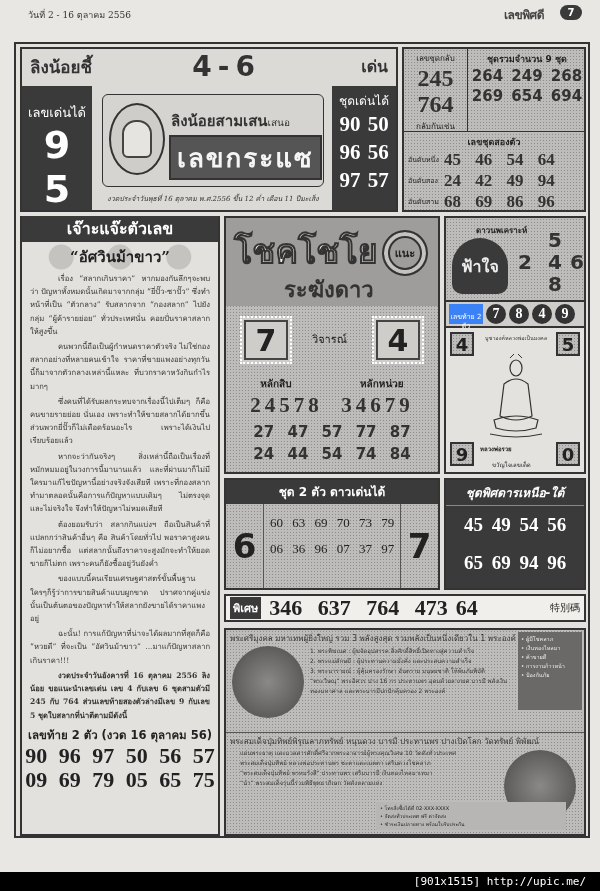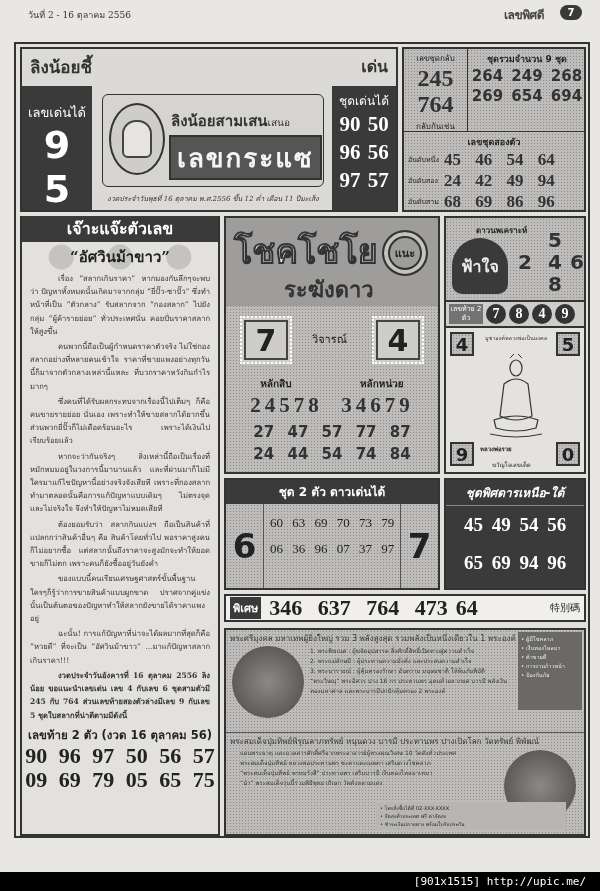--- a/index.html
+++ b/index.html
@@ -65,21 +65,21 @@
 .mid .big{position:absolute;top:175px;width:100%;font-family:"Liberation Serif",serif;font-size:21px;font-weight:bold;text-align:center;letter-spacing:4px;color:#333}
 .mid .rowA,.mid .rowB{position:absolute;width:100%;font-size:15px;font-weight:bold;text-align:center;word-spacing:8px;color:#333}
 .mid .rowA{top:205px}.mid .rowB{top:227px}
 
 .rc{position:absolute;left:428px;top:172px;width:142px;height:258px;border:2px solid #333}
 .rc-top{height:82px;position:relative}
 .rc-top .lbl{position:absolute;left:30px;top:6px;font-size:8px;font-weight:bold}
 .rc-top .emb{position:absolute;left:6px;top:20px;width:56px;height:56px;border-radius:50% 50% 10px 10px;background:#3a3a3a;color:#eee;font-size:16px;font-weight:bold;display:flex;align-items:center;justify-content:center}
 .rc-top .n{position:absolute;font-size:20px;font-weight:bold;color:#333}
 .rc-mid{height:28px;border-top:2px solid #333;border-bottom:2px solid #333;display:flex;align-items:center;padding:0 3px;gap:3px;background:#cfcdca}
-.rc-mid .k{background:#737373;color:#fff;font-size:7px;width:34px;height:20px;text-align:center;line-height:9px;padding-top:1px}
+.rc-mid .k{background:#3b82f6;color:#fff;font-size:7px;width:34px;height:20px;text-align:center;line-height:9px;padding-top:9px}
 .rc-mid .ball{width:20px;height:20px;border-radius:50%;background:#333;color:#fff;font-family:"Liberation Serif",serif;font-weight:bold;font-size:14px;display:flex;align-items:center;justify-content:center}
 .rc-bot{position:relative;height:144px;background:#e4e2de}
 .rc-bot .sq{position:absolute;width:24px;height:24px;border:2px solid #333;font-size:18px;font-weight:bold;display:flex;align-items:center;justify-content:center}
 .rc-bot .cap{position:absolute;left:32px;top:6px;width:76px;text-align:center;font-size:5.5px;color:#333}
 .rc-bot .monk{position:absolute;left:44px;top:26px;width:52px;height:88px}
 .rc-bot .name{position:absolute;left:34px;top:116px;font-size:6px;font-weight:bold}
 .rc-bot .sub{position:absolute;left:46px;top:132px;font-size:6px}
 
 .set{position:absolute;left:208px;top:434px;width:216px;height:112px;border:2px solid #333}
 .set-h{height:24px;line-height:24px;text-align:center;font-size:12px;font-weight:bold}
@@ -114,20 +114,21 @@
 <div class="hdr-brand">
   <span class="name">เลขพิศดี</span>
   <span class="pg">7</span>
 </div>
 
 <div class="page">
 
   <div class="tl">
     <div class="tl-head">
       <span class="a">ลิงน้อยชี้</span>
+      <span class="b">4-6</span>
       <span class="c">เด่น</span>
     </div>
     <div class="tl-left dark">
       <div class="lbl">เลขเด่นได้</div>
       <div class="d">9</div>
       <div class="d">5</div>
     </div>
     <div class="tl-mid">
       <div class="logo">
           <div class="face"></div>

